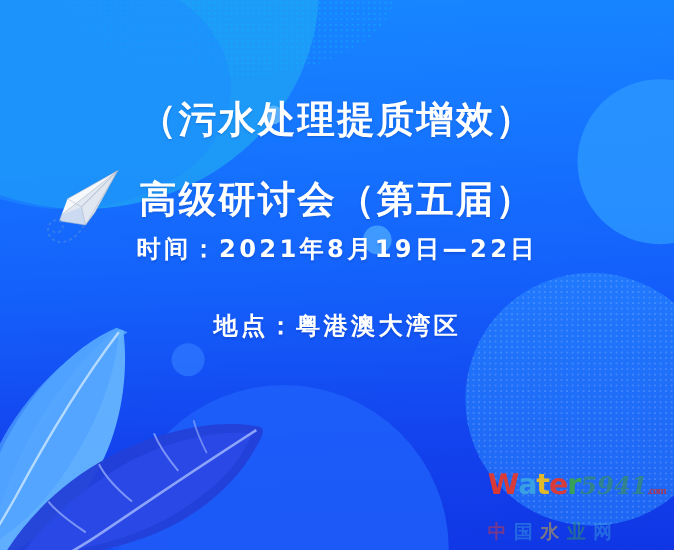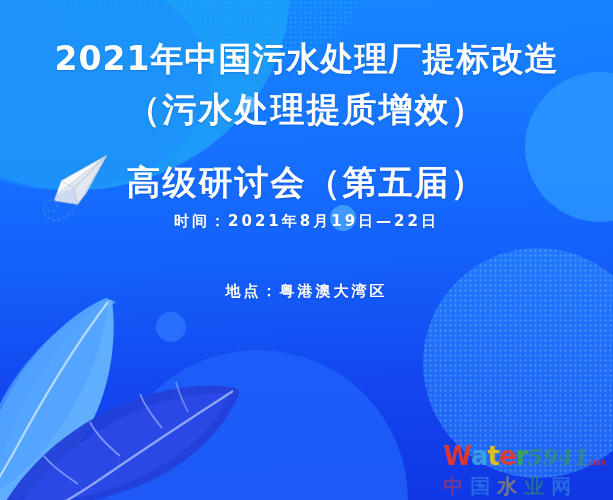--- a/index.html
+++ b/index.html
@@ -106,21 +106,21 @@
     text-shadow: 0 1px 2px rgba(0,30,110,.22);
   }
   .t1 { position: absolute; left: 0; right: 0; top: 38px; font-size: 33px; letter-spacing: 1px; }
   .t2 { position: absolute; left: 0; right: 0; top: 88px; }
   .t3 { position: absolute; left: 0; right: 0; top: 136px; margin-top: 25px; }
 
   .info-line {
     position: absolute; left: 0; right: 0;
     font-family: "DejaVu Sans", sans-serif;
     font-weight: 700;
-    font-size: 15px;
+    font-size: 22px;
     letter-spacing: 3px;
     white-space: nowrap;
     text-shadow: 0 1px 2px rgba(0,30,110,.2);
   }
   .i1 { top: 212px; }
   .i2 { top: 282px; }
   .i3 { top: 322px; }
   .i4 {
     top: 377px;
     font-family: "Liberation Sans", sans-serif;
@@ -157,26 +157,26 @@
     letter-spacing: 0px;
   }
   .wm-com {
     font-family: Liberation Serif, serif;
     font-size: 10px;
     color: #cf2b2b;
     opacity: .85;
     vertical-align: baseline;
   }
   .wm-cn {
-    font-family: Liberation Sans, sans-serif;
-    font-weight: 700;
-    font-size: 20px;
+    font-family: Liberation Mono, monospace;
+    font-weight: 700;
+    font-size: 17px;
     letter-spacing: 7px;
     line-height: 20px;
-    margin-top: 1px;
+    margin-top: 16px;
     opacity: .5;
   }
   .wm-cn span { display: inline-block; }
 </style>
 </head>
 <body>
 
 <div id="poster">
 
   <div class="deco tl-wash"></div>
@@ -213,21 +213,20 @@
     <path d="M80 8 L30 36 L44 44 Z" fill="#ffffff"></path>
     <path d="M80 8 L44 44 L48 62 L57 50 Z" fill="#e9edf5"></path>
     <path d="M80 8 L30 36 L24 52 L44 44 Z" fill="#f7f9fd"></path>
     <path d="M80 8 L24 52 L22 58 L48 62 Z" fill="#dfe5ef" opacity=".9"></path>
     <path d="M80 8 L30 36 L44 44 Z M80 8 L44 44 L48 62 L57 50 Z M80 8 L24 52 L22 58 L48 62 Z" fill="none" stroke="#a9b4c6" stroke-width="0.8" opacity=".7"></path>
     <path d="M46 63 C40 74 28 82 18 78 C9 74 8 62 16 58 C23 55 28 62 24 67 C21 71 15 70 14 66" fill="none" stroke="#3f83e8" stroke-width="2" stroke-linecap="round" stroke-dasharray="1.5 4.5" opacity=".75"></path>
   </svg>
 
   <div class="content">
 
-    <div class="title-line t1">2021年中国污水处理厂提标改造</div>
     <div class="title-line t2">（污水处理提质增效）</div>
     <div class="title-line t3">高级研讨会（第五届）</div>
 
     <div class="info-line i1">时间：2021年8月19日—22日</div>
     <div class="info-line i2">地点：粤港澳大湾区</div>
   </div>
 
   <div class="watermark">
     <div class="wm-word">
       <span style="color: rgb(232, 57, 42);">W</span><span style="color: rgb(59, 164, 224);">a</span><span style="color: rgb(243, 192, 22);">t</span><span style="color: rgb(232, 57, 42);">e</span><span style="color: rgb(58, 166, 74);">r</span><span class="wm-num">5941</span><span class="wm-com">.com</span>

